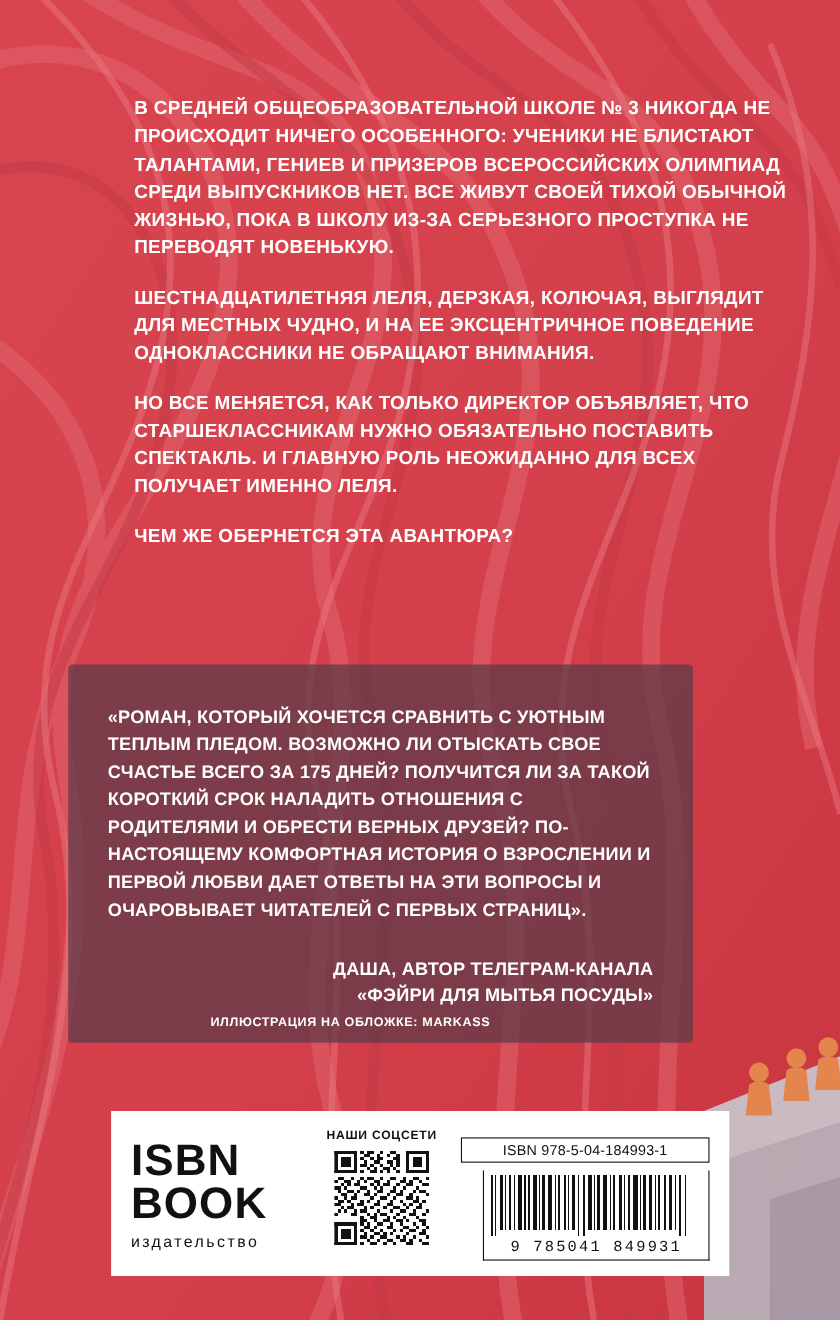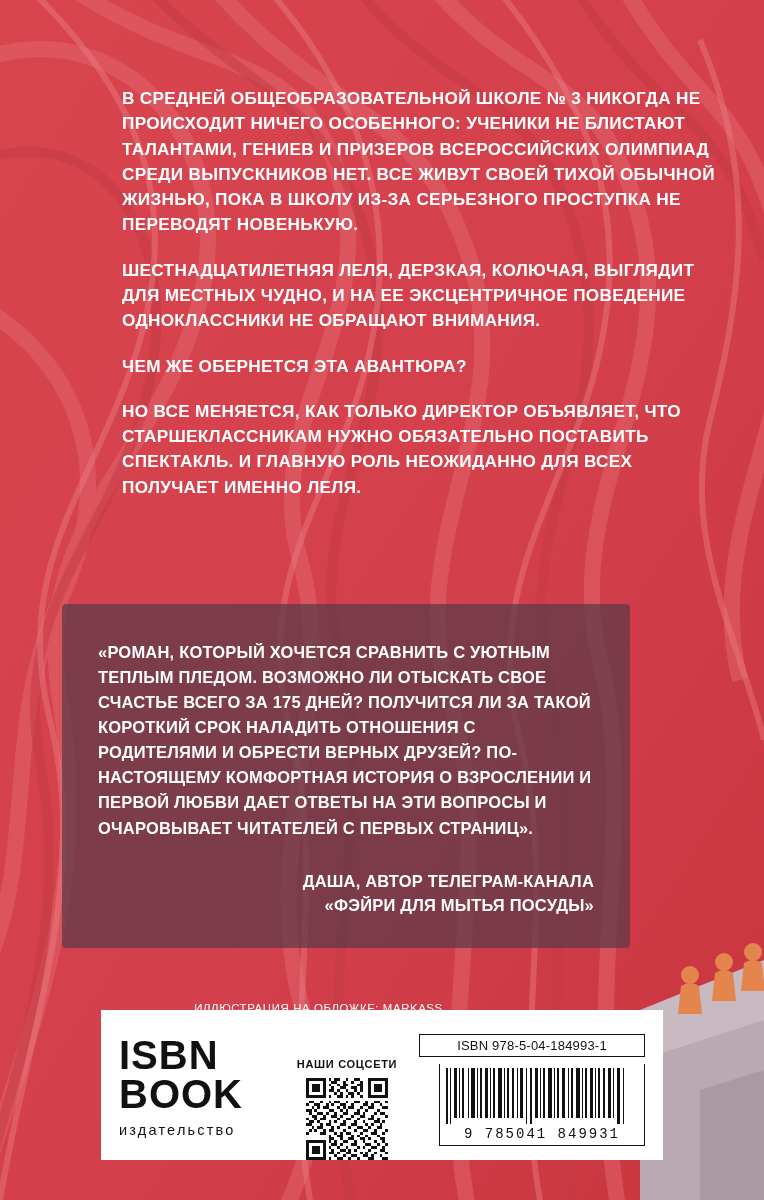--- a/index.html
+++ b/index.html
@@ -78,29 +78,29 @@
     text-align: right;
     font-size: 16.5px;
     line-height: 1.5;
     letter-spacing: 0.2px;
     text-transform: uppercase;
     font-weight: 700;
   }
 
   .illus-credit {
     position: absolute;
-    top: 1002px;
+    top: 924px;
     left: 0;
     width: 637px;
     text-align: center;
     color: #ffffff;
     font-size: 11.4px;
     letter-spacing: 0.6px;
     text-transform: uppercase;
-    font-weight: 400;
+    font-weight: 700;
   }
 
   .footer-bar {
     position: absolute;
     left: 101px;
     top: 1010px;
     width: 562px;
     height: 150px;
     background: #ffffff;
     display: flex;
@@ -130,21 +130,20 @@
     font-weight: 500;
   }
 
   .socials {
     width: 132px;
     padding-top: 16px;
     box-sizing: border-box;
     display: flex;
     flex-direction: column;
     align-items: center;
-    margin-top: 32px;
   }
   .socials-label {
     font-size: 11px;
     font-weight: 700;
     letter-spacing: 0.7px;
     color: #111111;
     text-transform: uppercase;
     margin-bottom: 8px;
   }
   .qr {
@@ -242,22 +241,22 @@
         <path d="M744,963 q9,-6 18,0 l3,28 h-24 z"></path>
       </g>
     </g>
   </svg>
 
   <div class="content">
 
     <div class="synopsis">
       <p>В СРЕДНЕЙ ОБЩЕОБРАЗОВАТЕЛЬНОЙ ШКОЛЕ № 3 НИКОГДА НЕ ПРОИСХОДИТ НИЧЕГО ОСОБЕННОГО: УЧЕНИКИ НЕ БЛИСТАЮТ ТАЛАНТАМИ, ГЕНИЕВ И ПРИЗЕРОВ ВСЕРОССИЙСКИХ ОЛИМПИАД СРЕДИ ВЫПУСКНИКОВ НЕТ. ВСЕ ЖИВУТ СВОЕЙ ТИХОЙ ОБЫЧНОЙ ЖИЗНЬЮ, ПОКА В ШКОЛУ ИЗ-ЗА СЕРЬЕЗНОГО ПРОСТУПКА НЕ ПЕРЕВОДЯТ НОВЕНЬКУЮ.</p>
       <p>ШЕСТНАДЦАТИЛЕТНЯЯ ЛЕЛЯ, ДЕРЗКАЯ, КОЛЮЧАЯ, ВЫГЛЯДИТ ДЛЯ МЕСТНЫХ ЧУДНО, И НА ЕЕ ЭКСЦЕНТРИЧНОЕ ПОВЕДЕНИЕ ОДНОКЛАССНИКИ НЕ ОБРАЩАЮТ ВНИМАНИЯ.</p>
+      <p>НО ВСЕ МЕНЯЕТСЯ, КАК ТОЛЬКО ДИРЕКТОР ОБЪЯВЛЯЕТ, ЧТО СТАРШЕКЛАССНИКАМ НУЖНО ОБЯЗАТЕЛЬНО ПОСТАВИТЬ СПЕКТАКЛЬ. И ГЛАВНУЮ РОЛЬ НЕОЖИДАННО ДЛЯ ВСЕХ ПОЛУЧАЕТ ИМЕННО ЛЕЛЯ.</p>
       <p>ЧЕМ ЖЕ ОБЕРНЕТСЯ ЭТА АВАНТЮРА?</p>
-      <p>НО ВСЕ МЕНЯЕТСЯ, КАК ТОЛЬКО ДИРЕКТОР ОБЪЯВЛЯЕТ, ЧТО СТАРШЕКЛАССНИКАМ НУЖНО ОБЯЗАТЕЛЬНО ПОСТАВИТЬ СПЕКТАКЛЬ. И ГЛАВНУЮ РОЛЬ НЕОЖИДАННО ДЛЯ ВСЕХ ПОЛУЧАЕТ ИМЕННО ЛЕЛЯ.</p>
     </div>
 
     <div class="quote-box">
       <p class="quote-text">«РОМАН, КОТОРЫЙ ХОЧЕТСЯ СРАВНИТЬ С УЮТНЫМ ТЕПЛЫМ ПЛЕДОМ. ВОЗМОЖНО ЛИ ОТЫСКАТЬ СВОЕ СЧАСТЬЕ ВСЕГО ЗА 175 ДНЕЙ? ПОЛУЧИТСЯ ЛИ ЗА ТАКОЙ КОРОТКИЙ СРОК НАЛАДИТЬ ОТНОШЕНИЯ С РОДИТЕЛЯМИ И ОБРЕСТИ ВЕРНЫХ ДРУЗЕЙ? ПО-НАСТОЯЩЕМУ КОМФОРТНАЯ ИСТОРИЯ О ВЗРОСЛЕНИИ И ПЕРВОЙ ЛЮБВИ ДАЕТ ОТВЕТЫ НА ЭТИ ВОПРОСЫ И ОЧАРОВЫВАЕТ ЧИТАТЕЛЕЙ С ПЕРВЫХ СТРАНИЦ».</p>
       <div class="quote-attr">
         <div>ДАША, АВТОР ТЕЛЕГРАМ-КАНАЛА</div>
         <div>«ФЭЙРИ ДЛЯ МЫТЬЯ ПОСУДЫ»</div>
       </div>
     </div>
 

